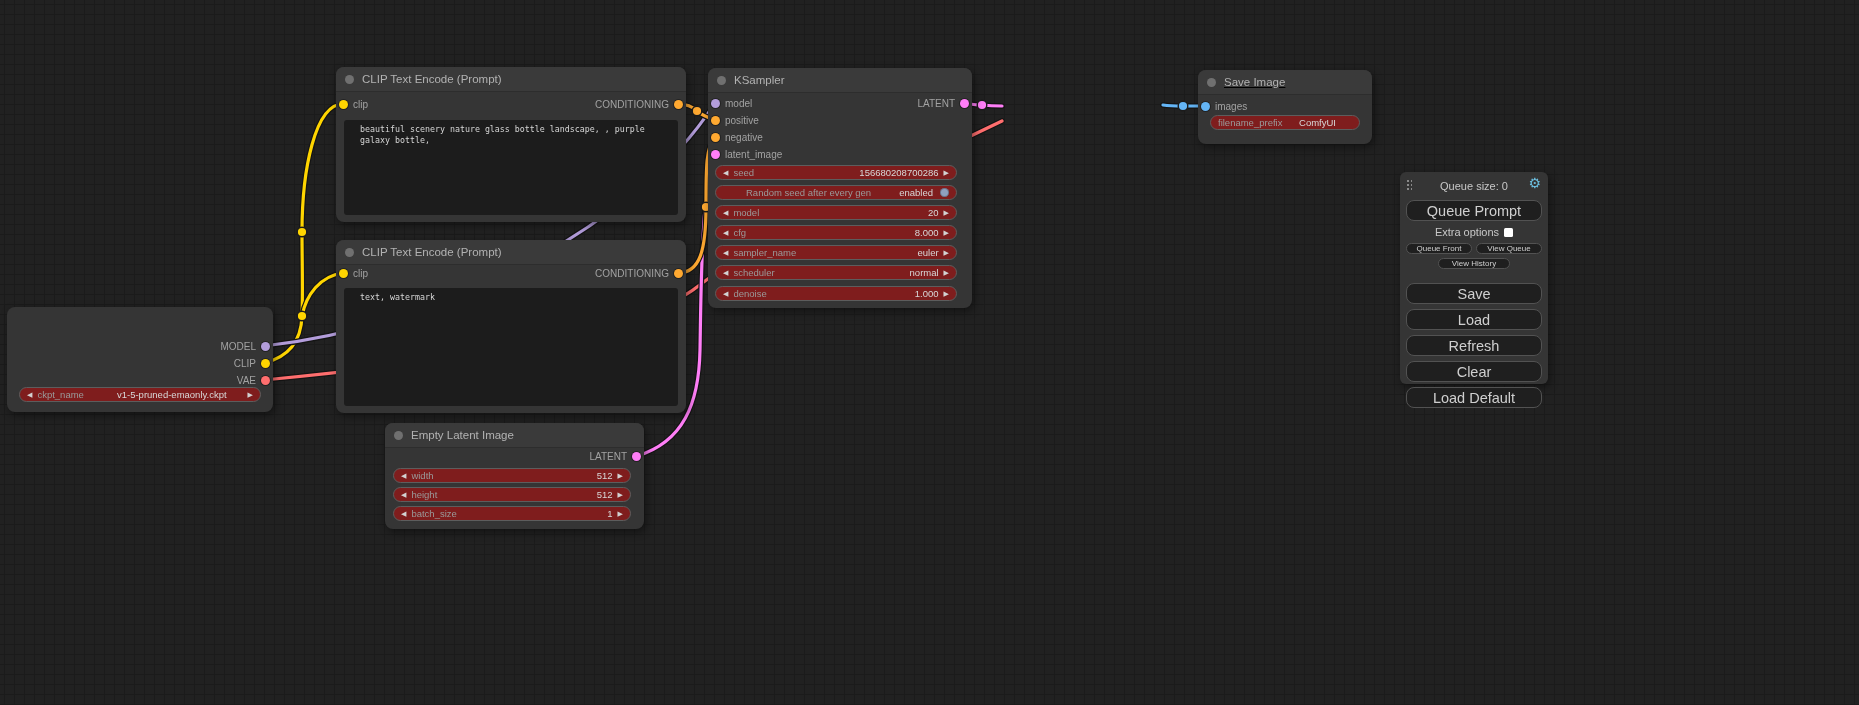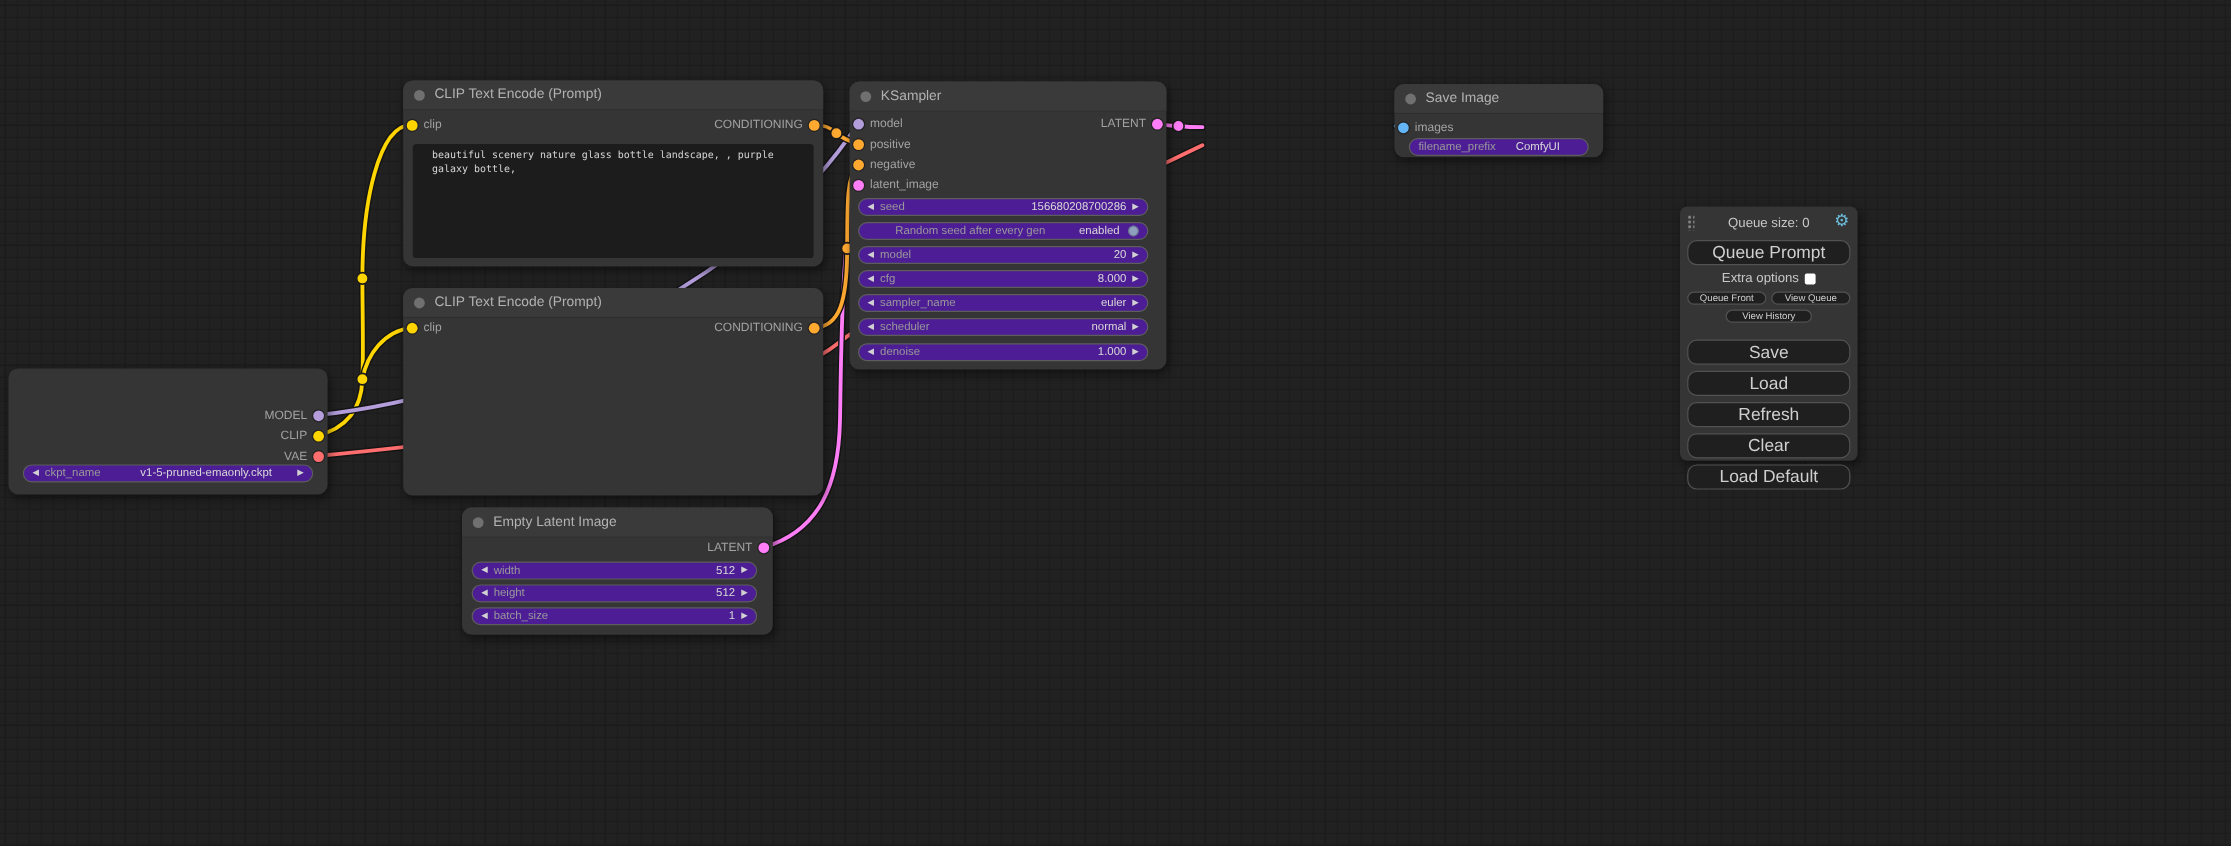--- a/index.html
+++ b/index.html
@@ -28,21 +28,21 @@
     background:#3a3a3a;border-radius:8px 8px 0 0;border-bottom:1px solid #2d2d2d;
   }
   .tdot{width:9px;height:9px;border-radius:50%;background:#707070;flex:0 0 auto;}
   .ttext{color:#b2b2b2;font-size:11.5px;white-space:nowrap;}
   .slot{position:absolute;height:14px;display:flex;align-items:center;gap:5px;font-size:10px;color:#a2a2a2;}
   .slot.in{left:3px;}
   .slot.out{right:3px;}
   .dot{width:9px;height:9px;border-radius:50%;flex:0 0 auto;box-shadow:0 0 0 1px rgba(0,0,0,.35);}
   .slabel{white-space:nowrap;}
   .widget{
-    position:absolute;height:15px;background:#4c1d95;border:1px solid #5d5d5d;border-radius:9px;
+    position:absolute;height:15px;background:#7f1d1d;border:1px solid #5d5d5d;border-radius:9px;
     display:flex;align-items:center;gap:5px;padding:0 7px;font-size:9.5px;color:#9a9a9a;
     box-sizing:border-box;
   }
   .arr{font-size:7px;color:#d2d2d2;line-height:1;}
   .wlabel{white-space:nowrap;}
   .wvalue{margin-left:auto;color:#d8d8d8;white-space:nowrap;}
   .tglcircle{width:9px;height:9px;border-radius:50%;margin-left:2px;box-shadow:inset 0 0 0 1px rgba(0,0,0,.25);}
   .ta{
     position:absolute;background:#1c1c1c;border-radius:3px;color:#d6d6d6;
     font-family:"DejaVu Sans Mono",monospace;font-size:8.3px;line-height:1.28;
@@ -154,20 +154,21 @@
       <span class="ttext">CLIP Text Encode (Prompt)</span>
     </div>
     <div class="slot in" style="top:26px">
       <span class="dot" style="background: rgb(255, 213, 0);"></span>
       <span class="slabel">clip</span>
     </div>
     <div class="slot out" style="top:26px">
       <span class="slabel">CONDITIONING</span>
       <span class="dot" style="background: rgb(255, 169, 49);"></span>
     </div>
+    <div class="ta" style="left:8px;top:48px;width:334px;height:118px;">text, watermark</div>
   </div>
 
   <div class="node" style="left:708px;top:68px;width:264px;height:240px;">
     <div class="ntitle">
       <span class="tdot"></span>
       <span class="ttext">KSampler</span>
     </div>
     <div class="slot in" style="top:28px">
       <span class="dot" style="background: rgb(179, 157, 219);"></span>
       <span class="slabel">model</span>
@@ -226,21 +227,21 @@
     </div>
     <div class="widget" style="left:7px;right:15px;top:218px">
       <span class="arr">◀</span>
       <span class="wlabel">denoise</span>
       <span class="wvalue">1.000</span>
       <span class="arr">▶</span>
     </div>
   </div>
 
 
-  <div class="node" style="left:1162px;top:70px;width:174px;height:61px;">
+  <div class="node" style="left:1198px;top:70px;width:174px;height:74px;text-decoration:underline;">
     <div class="ntitle">
       <span class="tdot"></span>
       <span class="ttext">Save Image</span>
     </div>
     <div class="slot in" style="top:29px">
       <span class="dot" style="background: rgb(100, 181, 246);"></span>
       <span class="slabel">images</span>
     </div>
     <div class="widget" style="left:12px;right:12px;top:45px">
       <span class="wlabel">filename_prefix</span>

